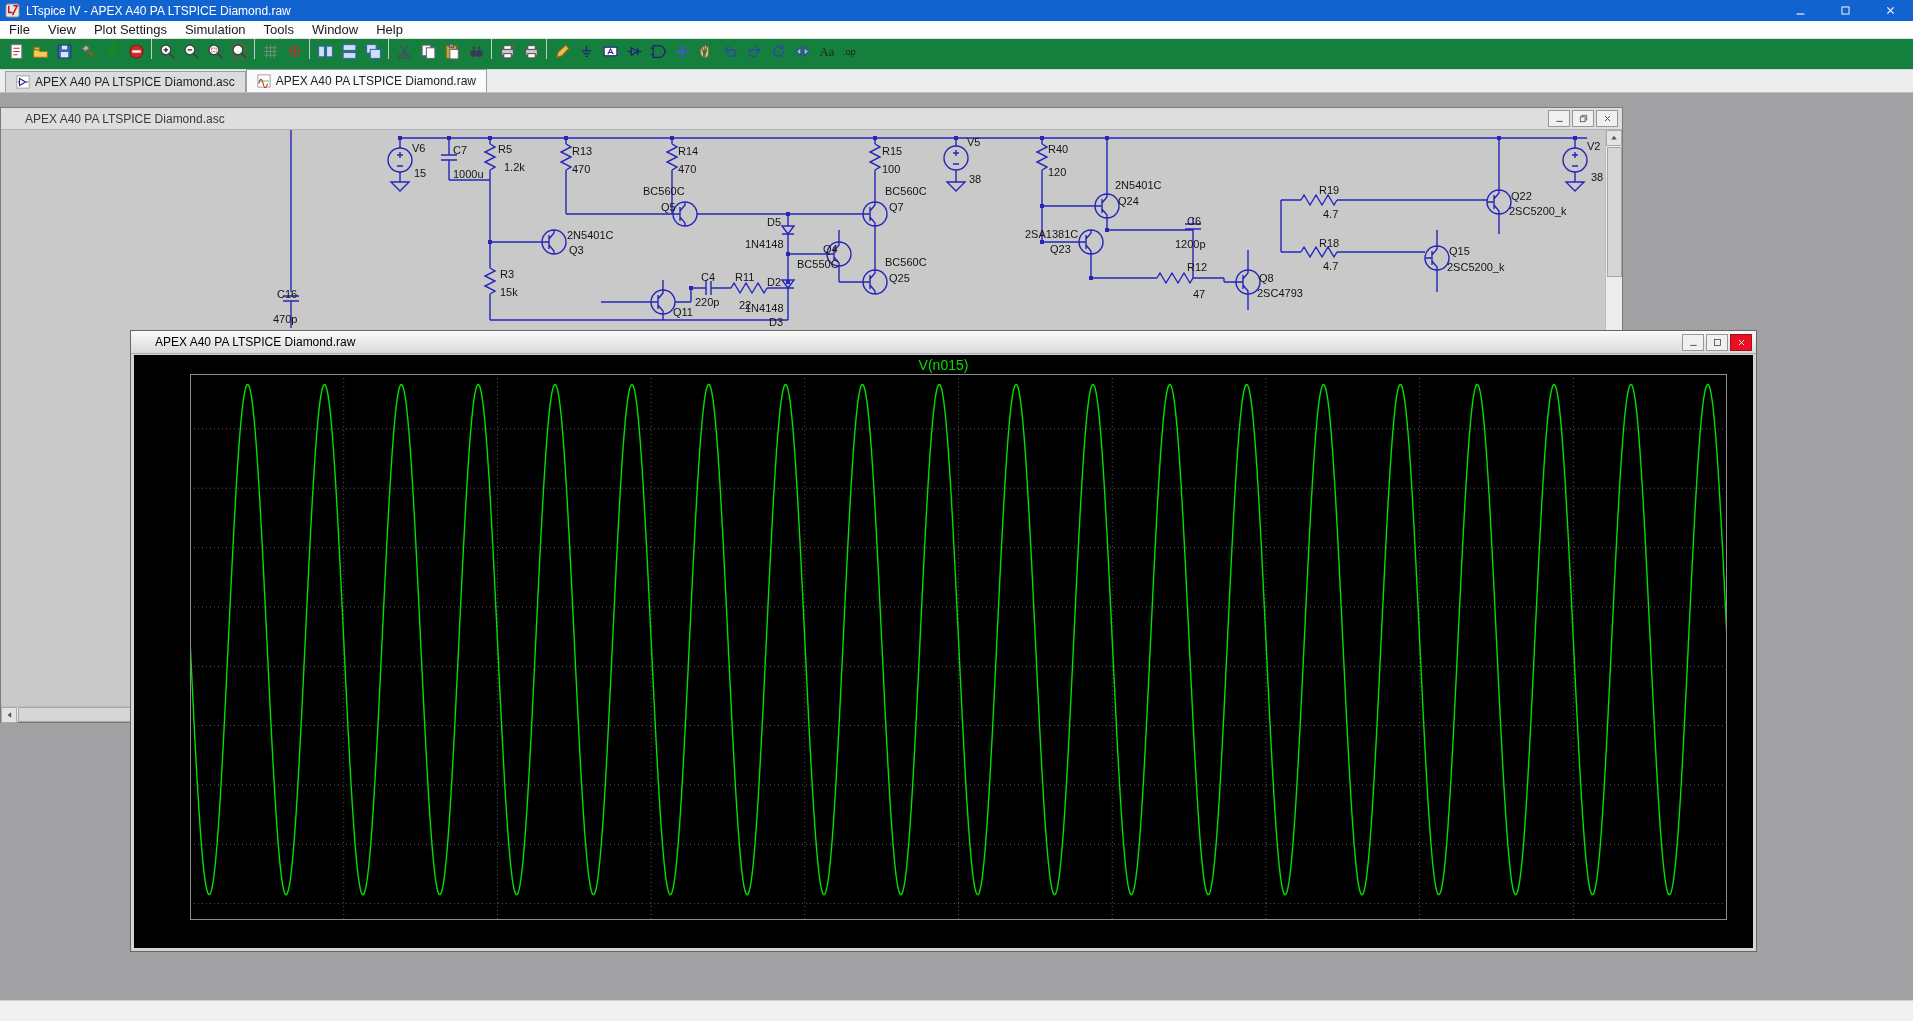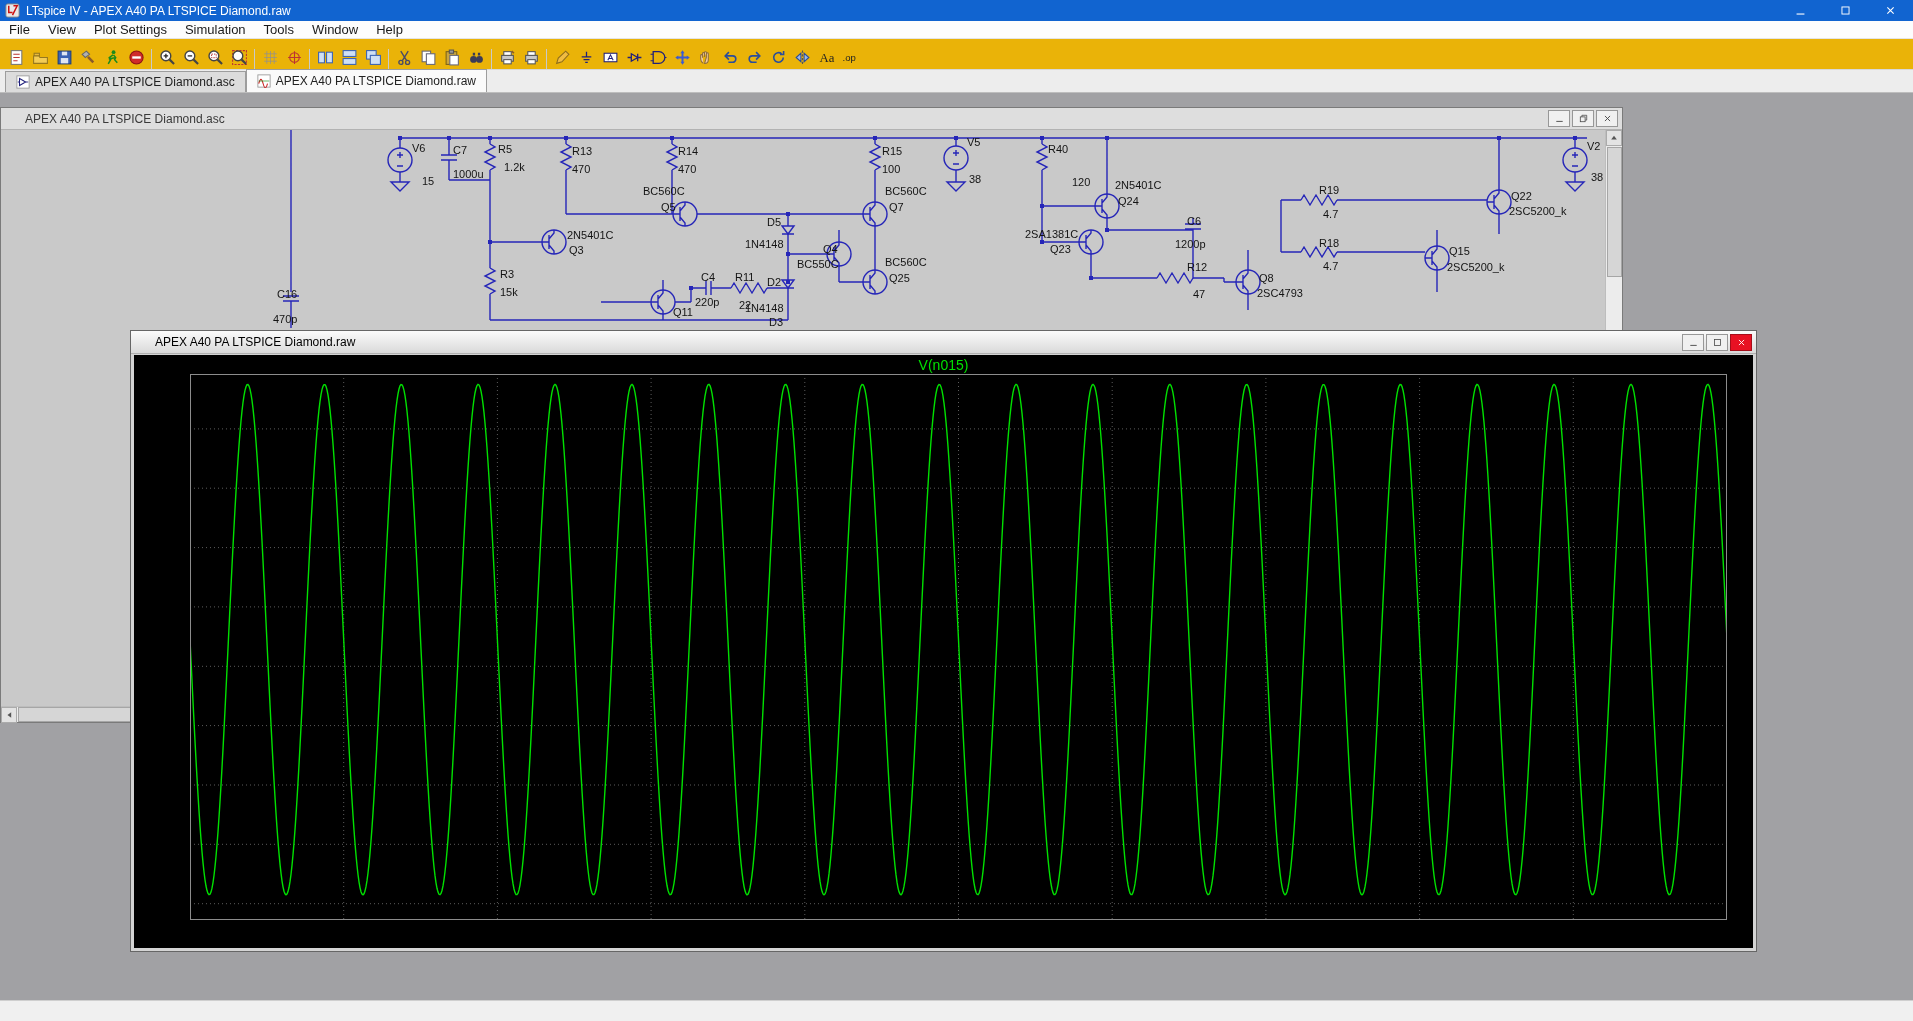--- a/index.html
+++ b/index.html
@@ -13,22 +13,22 @@
   .app-ic svg{width:15px;height:15px;}
   .title-text{font-size:12px;margin-left:6px;white-space:nowrap;}
   .caption{margin-left:auto;display:flex;height:100%;}
   .caption-btn{width:45px;height:100%;display:flex;align-items:center;justify-content:center;color:#fff;}
   .caption-btn svg{width:11px;height:11px;}
 
   .menubar{position:absolute;left:0;top:21px;width:1913px;height:18px;background:#fdfdfd;
     display:flex;align-items:center;border-bottom:1px solid #e4e4e4;}
   .menu-item{font-size:13px;color:#1a1a1a;padding:0 9px;line-height:18px;}
 
-  .toolbar{position:absolute;left:0;top:39px;width:1913px;height:31px;background:#eab308;
-    border-bottom:1px solid #d8d8d8;display:flex;align-items:flex-end;padding-left:4px;}
+  .toolbar{position:absolute;left:0;top:39px;width:1913px;height:31px;background:#15803d;
+    border-bottom:1px solid #d8d8d8;display:flex;align-items:flex-start;padding-left:4px;}
   .tbicon{width:24px;height:24px;display:flex;align-items:center;justify-content:center;}
   .tbicon svg{width:17px;height:17px;}
   .tb-sep{width:1px;height:20px;background:#c9c9c9;margin:0 3px;}
 
   .tabbar{position:absolute;left:0;top:70px;width:1913px;height:23px;background:#ededed;
     display:flex;align-items:flex-end;padding-left:5px;border-bottom:1px solid #bdbdbd;}
   .tab{display:flex;align-items:center;gap:5px;padding:0 10px;height:21px;
     border:1px solid #9d9d9d;border-bottom:none;background:#dcdcdc;font-size:12px;color:#222;}
   .tab.active{background:#fafafa;height:23px;}
   .tab-ic{display:flex;}
@@ -438,35 +438,35 @@
             <rect class="junc" x="785" y="122" width="4" height="4"></rect>
             <rect class="junc" x="785" y="150" width="4" height="4"></rect>
             <rect class="junc" x="1039" y="74" width="4" height="4"></rect>
             <rect class="junc" x="1039" y="110" width="4" height="4"></rect>
             <rect class="junc" x="1088" y="146" width="4" height="4"></rect>
             <rect class="junc" x="688" y="156" width="4" height="4"></rect>
             <rect class="junc" x="1104" y="98" width="4" height="4"></rect>
           </svg></div>
       <div>
           <span class="slabel" style="left: 411px; top: 12px;">V6</span>
-          <span class="slabel" style="left: 413px; top: 45px; margin-left: 8px;">15</span>
+          <span class="slabel" style="left: 413px; top: 37px;">15</span>
           <span class="slabel" style="left: 452px; top: 14px;">C7</span>
           <span class="slabel" style="left: 452px; top: 38px;">1000u</span>
           <span class="slabel" style="left: 497px; top: 13px;">R5</span>
           <span class="slabel" style="left: 497px; top: 31px; margin-left: 6px;">1.2k</span>
           <span class="slabel" style="left: 571px; top: 15px;">R13</span>
           <span class="slabel" style="left: 571px; top: 33px;">470</span>
           <span class="slabel" style="left: 677px; top: 15px;">R14</span>
           <span class="slabel" style="left: 677px; top: 33px;">470</span>
           <span class="slabel" style="left: 881px; top: 15px;">R15</span>
           <span class="slabel" style="left: 881px; top: 33px;">100</span>
           <span class="slabel" style="left: 966px; top: 6px;">V5</span>
           <span class="slabel" style="left: 968px; top: 43px;">38</span>
           <span class="slabel" style="left: 1047px; top: 13px;">R40</span>
-          <span class="slabel" style="left: 1047px; top: 46px; margin-left: 24px;">120</span>
+          <span class="slabel" style="left: 1047px; top: 36px;">120</span>
           <span class="slabel" style="left: 1114px; top: 49px;">2N5401C</span>
           <span class="slabel" style="left: 1117px; top: 65px;">Q24</span>
           <span class="slabel" style="left: 642px; top: 55px;">BC560C</span>
           <span class="slabel" style="left: 660px; top: 71px;">Q5</span>
           <span class="slabel" style="left: 884px; top: 55px;">BC560C</span>
           <span class="slabel" style="left: 888px; top: 71px;">Q7</span>
           <span class="slabel" style="left: 566px; top: 99px;">2N5401C</span>
           <span class="slabel" style="left: 568px; top: 114px;">Q3</span>
           <span class="slabel" style="left: 766px; top: 86px;">D5</span>
           <span class="slabel" style="left: 744px; top: 108px;">1N4148</span>

